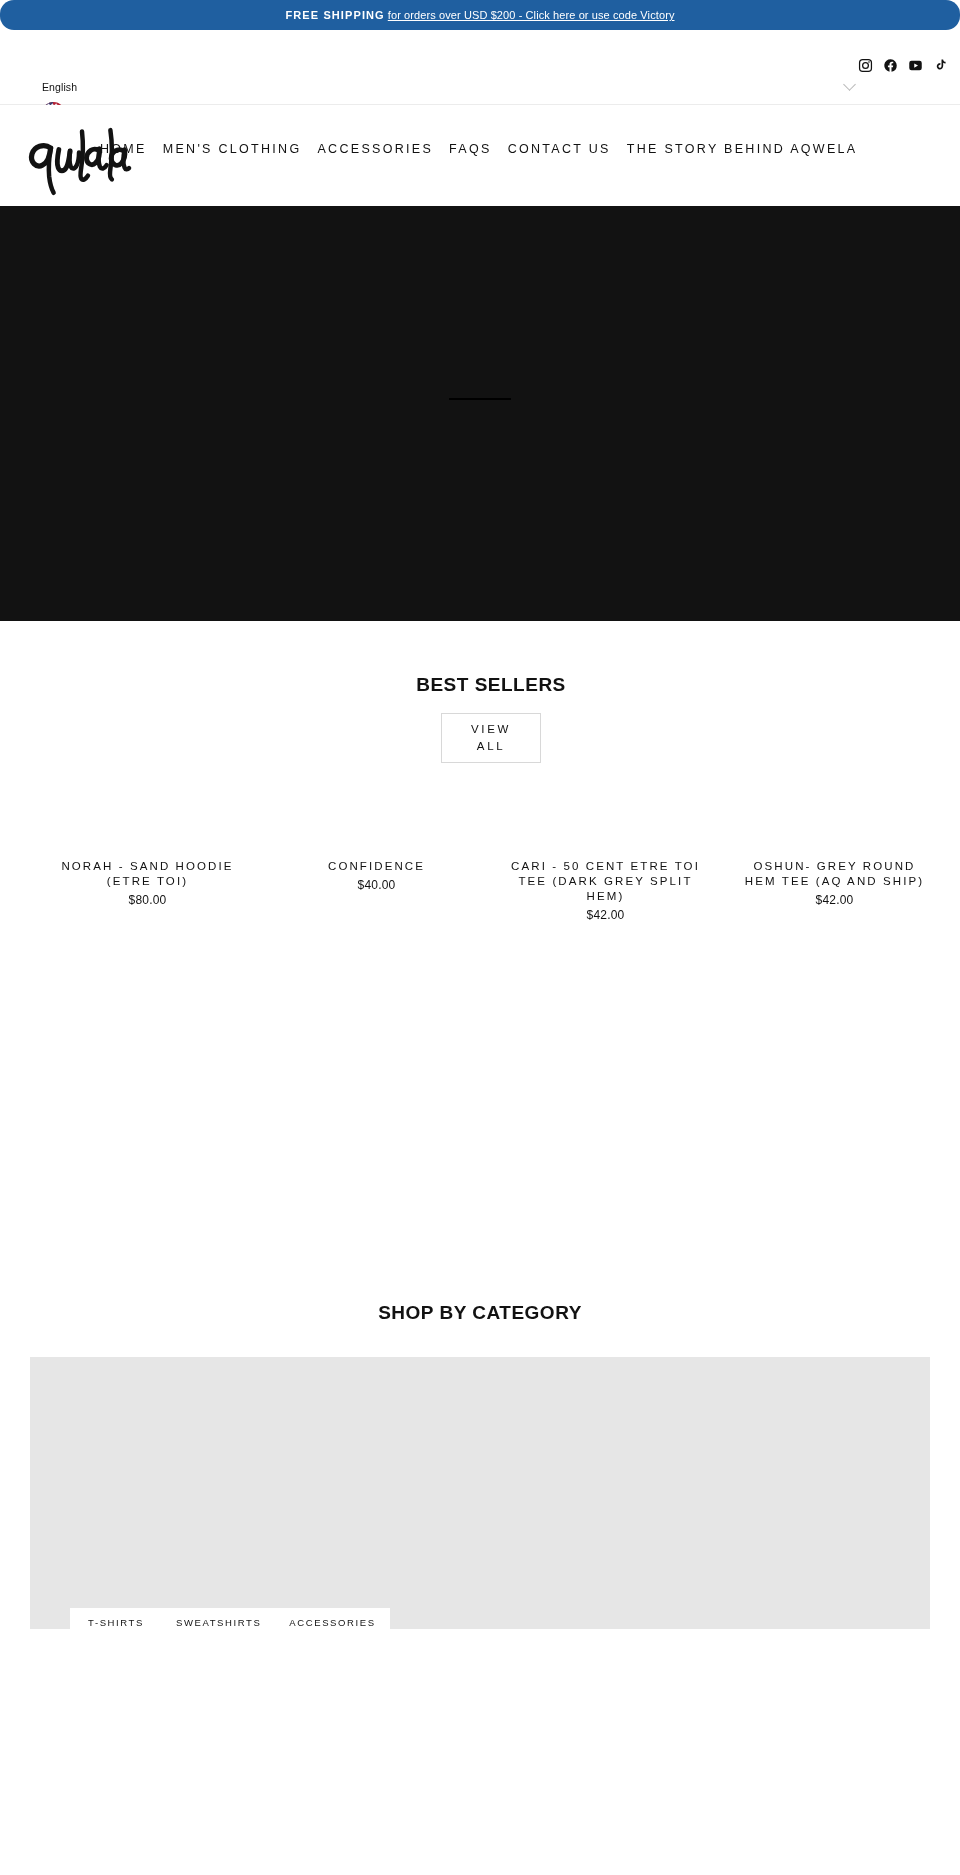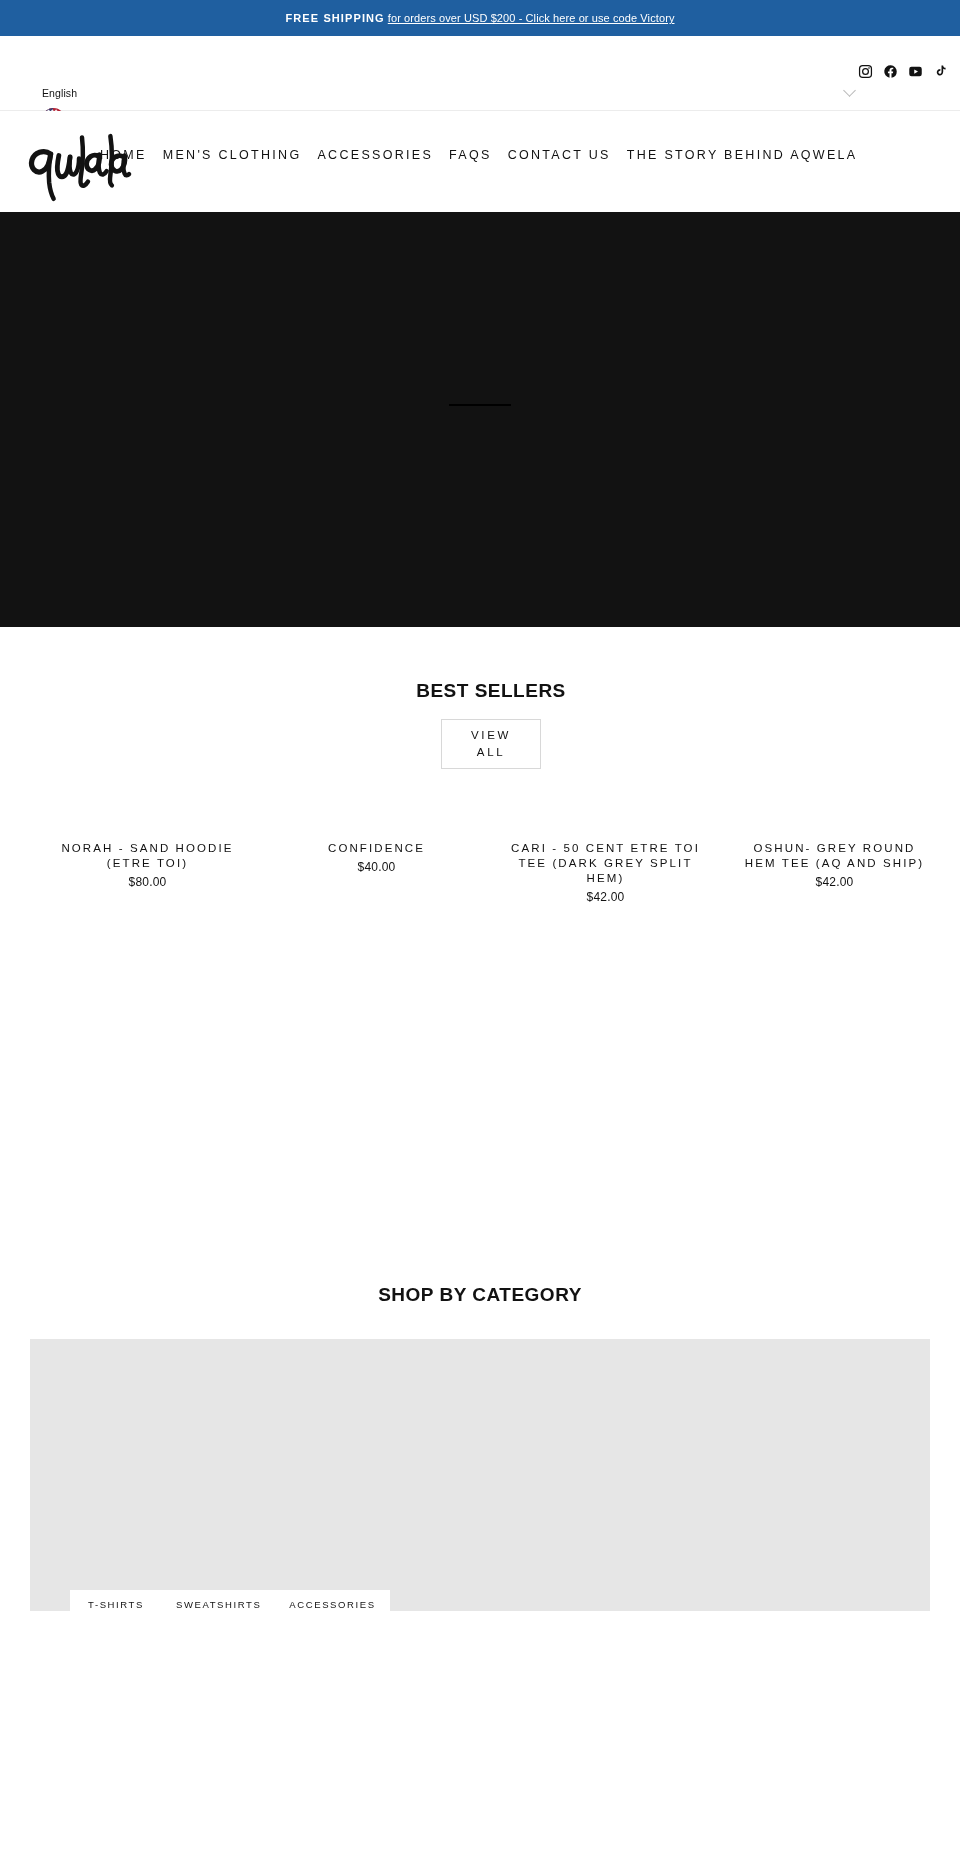--- a/index.html
+++ b/index.html
@@ -6,28 +6,29 @@
   html, body {
     width: 960px;
     height: 1875px;
     background: #ffffff;
     font-family: "Liberation Sans", sans-serif;
     overflow: hidden;
   }
 
   
   .announcement {
-    height: 36px;
+    height: 30px;
     background: #1f5fa0;
     color: #ffffff;
     display: flex;
     align-items: center;
     justify-content: center;
     font-size: 11px;
     letter-spacing: .4px;
+    border-radius: 14px;
   }
   .announcement .strong { font-weight: 700; letter-spacing: 1.1px; }
   .announcement .link {
     text-decoration: underline;
     font-weight: 400;
     letter-spacing: .1px;
     margin-left: 3px;
     color: #ffffff;
     cursor: pointer;
   }
@@ -170,21 +171,21 @@
     cursor: pointer;
     text-decoration: none;
     text-align: center;
   }
 
   .products {
     display: grid;
     grid-template-columns: repeat(4, 1fr);
     gap: 0 22px;
     padding: 0 22px;
-    margin-top: 72px;
+    margin-top: 96px;
   }
   .product { text-align: center; cursor: pointer; }
   .product-media {
     width: 100%;
     height: 0;
     background: #ffffff;
   }
   .product-title {
     font-size: 11.5px;
     letter-spacing: 2.1px;

